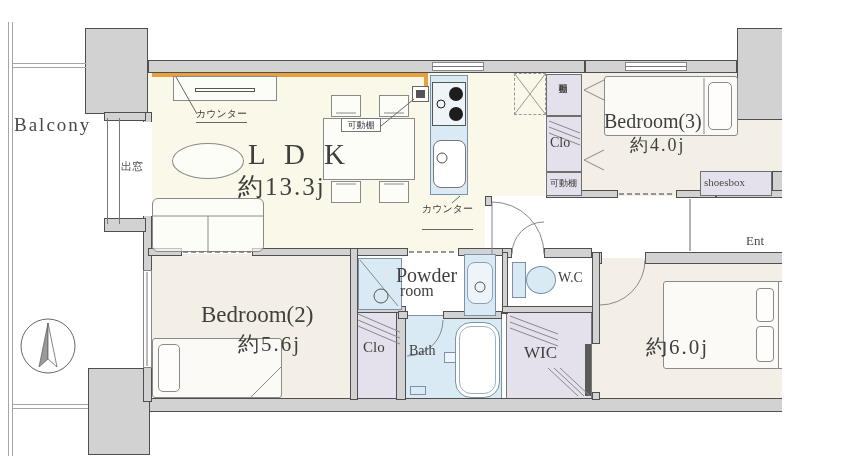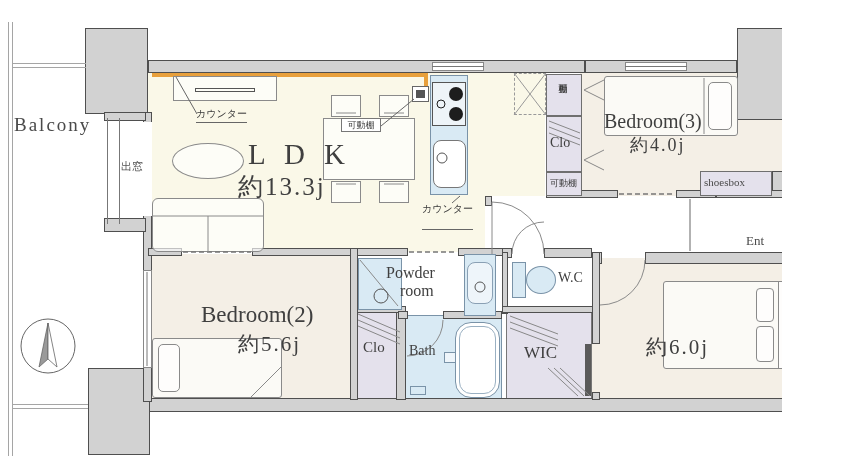--- a/index.html
+++ b/index.html
@@ -227,21 +227,21 @@
   <div class="abs lbl" style="left:238px;top:170px;font-size:25px;letter-spacing:2px;">約13.3j</div>
 
   <div class="abs lbl" style="left:201px;top:302px;font-size:23px;">Bedroom(2)</div>
   <div class="abs lbl" style="left:238px;top:330px;font-size:21px;letter-spacing:2px;">約5.6j</div>
 
   <div class="abs lbl" style="left:646px;top:333px;font-size:21px;letter-spacing:2px;">約6.0j</div>
 
   <div class="abs lbl" style="left:604px;top:110px;font-size:20px;">Bedroom(3)</div>
   <div class="abs lbl" style="left:630px;top:133px;font-size:18px;letter-spacing:2px;">約4.0j</div>
 
-  <div class="abs lbl" style="left:386px;top:264px;font-size:16px;">Powder</div>
+  <div class="abs lbl" style="left:396px;top:264px;font-size:20px;">Powder</div>
   <div class="abs lbl" style="left:400px;top:282px;font-size:16px;">room</div>
 
   <div class="abs lbl" style="left:409px;top:343px;font-size:14px;">Bath</div>
   <div class="abs lbl" style="left:524px;top:343px;font-size:17px;">WIC</div>
   <div class="abs lbl" style="left:558px;top:270px;font-size:14px;">W.C</div>
 
   <div class="abs lbl" style="left:550px;top:135px;font-size:14px;">Clo</div>
   <div class="abs lbl" style="left:363px;top:339px;font-size:15px;">Clo</div>
 
   <div class="abs lbl smalllbl vtext" style="left:556px;top:77px;font-size:9px;height:38px;">可動棚</div>

